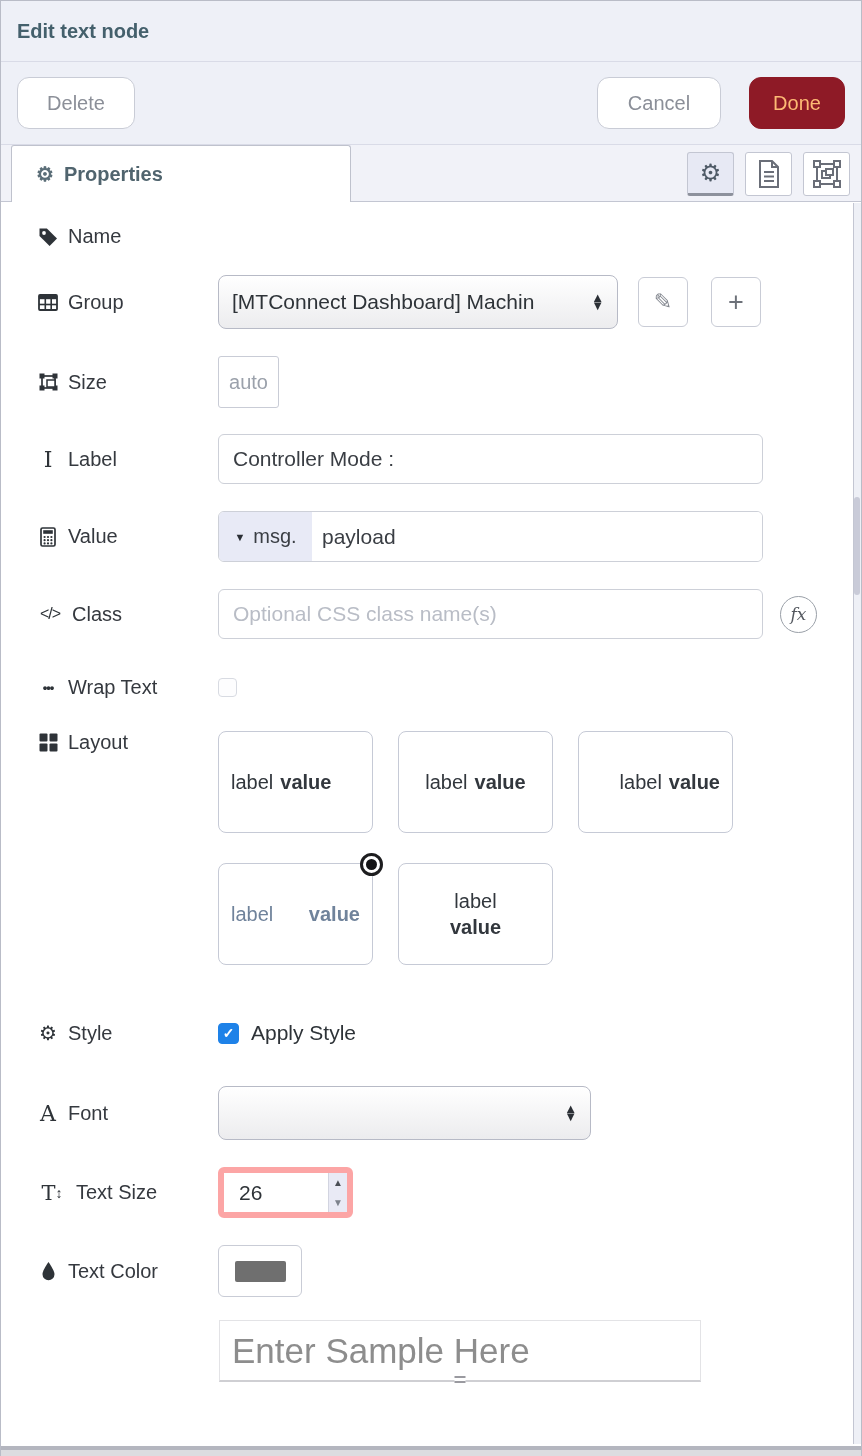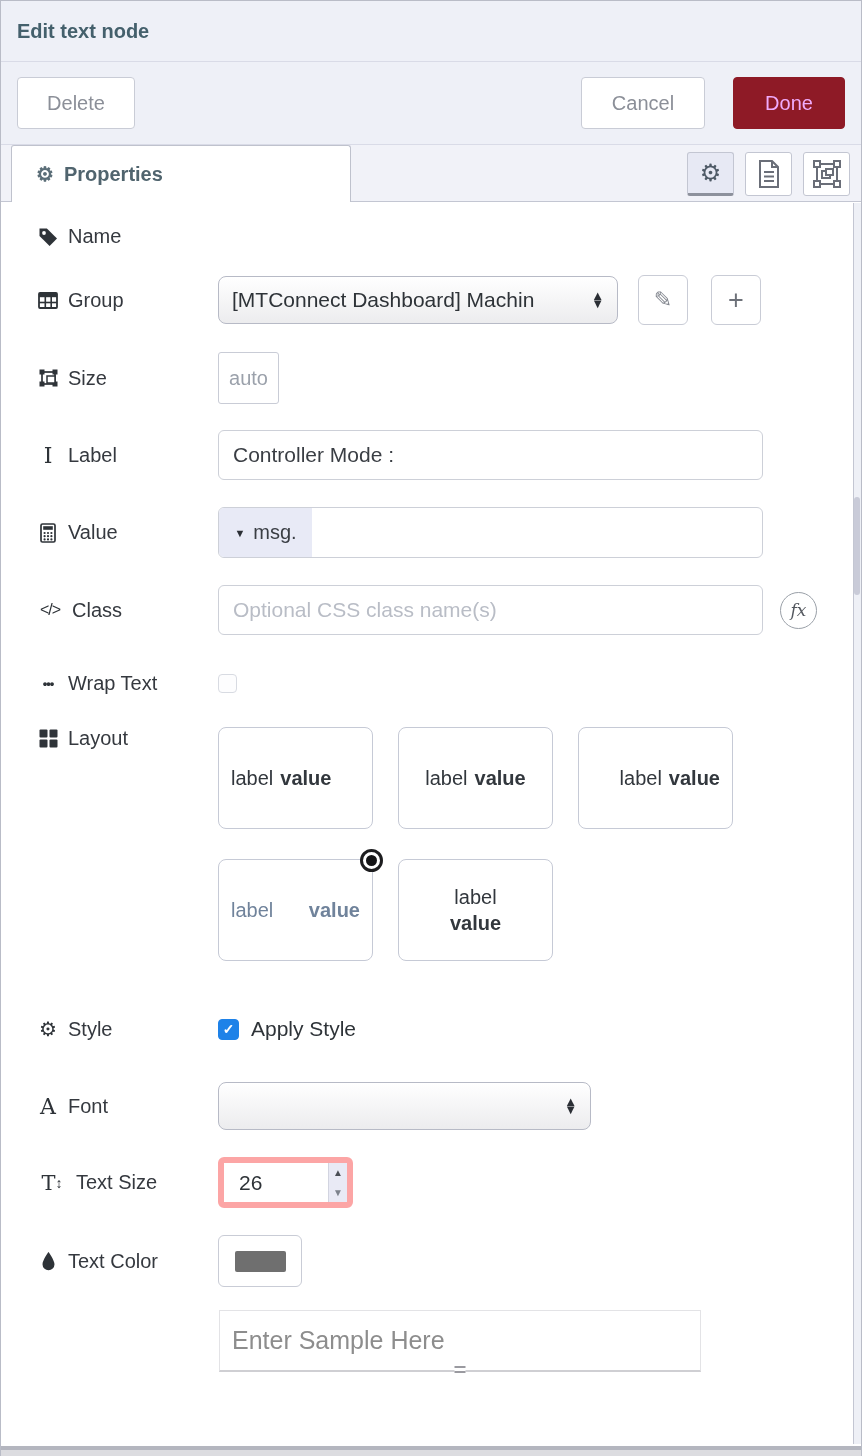--- a/index.html
+++ b/index.html
@@ -18,28 +18,28 @@
     display:flex; align-items:center; padding:0 16px;
   }
   .dlg-title { font-size:20px; font-weight:bold; color:#44606c; }
 
   
   .action-bar {
     height:83px; background:#eef0f7; border-bottom:1px solid #d9dbe7;
     display:flex; align-items:center; padding:0 16px;
   }
   .btn {
-    height:52px; background:#fff; border:1px solid #c9ccd6; border-radius:4px;
+    height:52px; background:#fff; border:1px solid #c9ccd6; border-radius:12px;
     font-size:20px; color:#8b8f98; font-family:inherit; cursor:pointer;
     padding:0 26px; display:flex; align-items:center; justify-content:center;
   }
   .btn-delete { width:118px; }
   .spacer { flex:1; }
   .btn-cancel { width:124px; margin-right:28px; }
-  .btn-done { width:112px; background:#8e1a26; border:1px solid #8e1a26; color:#f0abfc; }
+  .btn-done { width:96px; background:#8e1a26; border:1px solid #8e1a26; color:#fdba74; }
 
   
   .tab-bar { height:57px; background:#f1f2f8; position:relative; }
   .tab-bar::after {
     content:""; position:absolute; left:0; right:0; bottom:0; height:1px; background:#c3c6d2;
   }
   .tab-active {
     position:absolute; left:10px; top:0; width:340px; height:57px; z-index:2;
     background:#fff; border:1px solid #bfc2cd; border-bottom:none; border-radius:3px 3px 0 0;
     display:flex; align-items:center; gap:10px; padding-left:24px;
@@ -67,21 +67,21 @@
   .serif { font-family:"DejaVu Serif", serif; }
 
   input.tinput {
     height:50px; border:1px solid #cdd0d8; border-radius:6px;
     font-size:21px; color:#3a3e44; padding:0 14px; font-family:inherit;
     width:545px; outline:none; background:#fff;
   }
   input.tinput::placeholder { color:#b9bdc6; }
 
   .select {
-    height:48px; border:1px solid #b7bac6; border-radius:8px;
+    height:54px; border:1px solid #b7bac6; border-radius:8px;
     background:linear-gradient(#ffffff,#ececee);
     display:flex; align-items:center; justify-content:space-between;
     padding:0 13px; font-size:21px; color:#2e3338; cursor:pointer;
     box-shadow:inset 0 1px 0 rgba(255,255,255,.8);
   }
   .sel-arrows { display:flex; flex-direction:column; line-height:.62; color:#2b2f35; font-size:13px; text-align:center; }
   .sq-btn {
     width:50px; height:50px; background:#fff; border:1px solid #c9ccd6; border-radius:6px;
     display:flex; align-items:center; justify-content:center; cursor:pointer;
   }
@@ -148,21 +148,21 @@
 
   .color-btn {
     width:84px; height:52px; border:1px solid #c9ccd6; border-radius:6px; background:#fff;
     display:flex; align-items:center; justify-content:center; cursor:pointer;
   }
   .color-swatch { width:51px; height:21px; border-radius:2px; }
 
   .sample-row { margin-left:182px; margin-top:-2px; position:relative; width:482px; }
   .sample-input {
     width:482px; height:62px; border:1px solid #e3e3e6; border-bottom:2px solid #cfcfd3;
-    font-size:25px; color:#8d8d8d; padding:0 12px; font-family:inherit; outline:none;
+    font-size:35px; color:#8d8d8d; padding:0 12px; font-family:inherit; outline:none;
   }
   .sample-input::placeholder { color:#8d8d8d; }
   .resize-grip {
     position:absolute; left:50%; bottom:-1px; transform:translateX(-50%);
     width:11px; height:7px;
     border-top:2px solid #9a9aa0; border-bottom:2px solid #9a9aa0; background:#fff;
   }
 
   
   .scroll-track { position:absolute; top:202px; right:0; bottom:12px; width:8px; background:#eef0f6; border-left:1px solid #c3c6d2; }
@@ -302,20 +302,21 @@
             <circle cx="11.4" cy="16.4" r="1.1" fill="#2e3338"></circle>
         </svg>
       </span>
       <span>Value</span>
     </div>
     <div class="typed-input">
       <div class="ti-prefix">
         <span class="ti-caret">▼</span>
         <span>msg.</span>
       </div>
+      <input class="ti-input" type="text" value="payload" style="">
     </div>
   </div>
 
   <div class="row" style="margin-bottom:37px;">
     <div class="row-label">
       <span class="ficon text" style="font-size:16px; letter-spacing:-1px; width:26px;">&lt;/&gt;</span>
       <span>Class</span>
     </div>
     <input class="tinput" type="text" placeholder="Optional CSS class name(s)" style="">
     <div class="fx-badge">fx</div>

